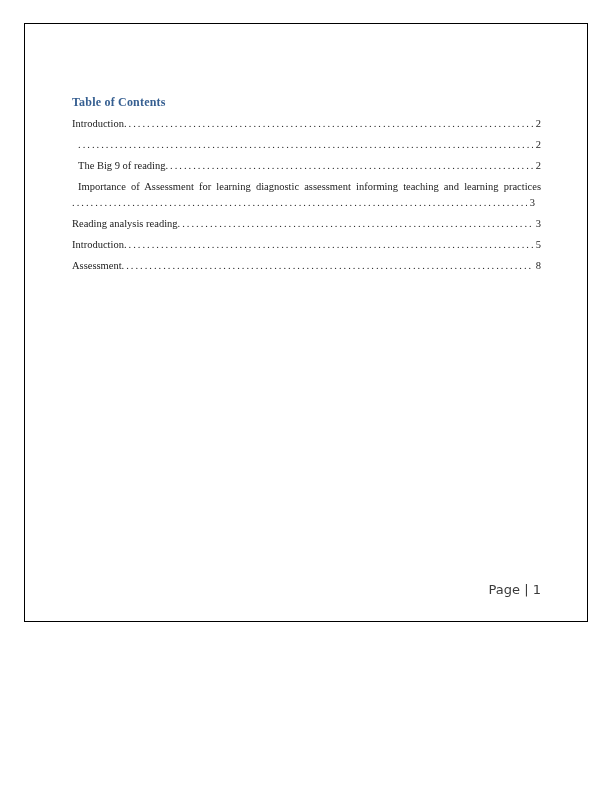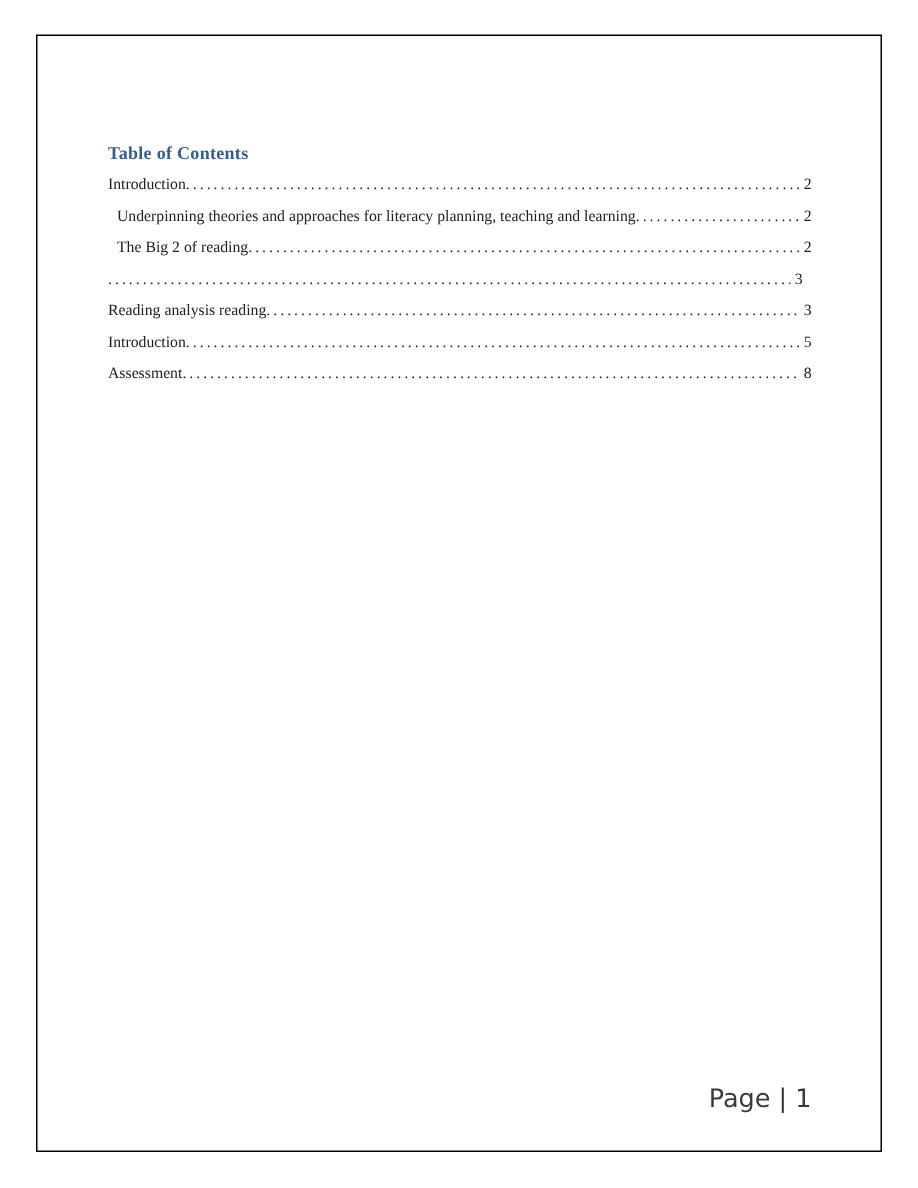--- a/index.html
+++ b/index.html
@@ -12,21 +12,21 @@
   * { margin: 0; padding: 0; box-sizing: border-box; }
   html, body {
     width: 612px; height: 792px;
     background: #ffffff;
     overflow: hidden;
     font-family: "Liberation Serif", "DejaVu Serif", serif;
   }
   .sheet {
     position: absolute;
     left: 24px; top: 23px;
-    width: 564px; height: 745px;
+    width: 564px; height: 599px;
     background: var(--page-bg);
     border: 1.5px solid var(--page-border);
   }
   .content {
     position: absolute;
     left: 47px; right: 46px; top: 71px;
   }
   .toc-title {
     font-family: "Liberation Serif", "DejaVu Serif", serif;
     font-size: 12px;
@@ -69,53 +69,53 @@
   }
   .toc-page {
     flex: 0 0 auto;
     padding-left: 3px;
   }
   .page-footer {
     position: absolute;
     right: 46px;
     bottom: 24px;
     font-family: "DejaVu Sans", "Liberation Sans", sans-serif;
-    font-size: 17px;
+    font-size: 13px;
     color: var(--footer-text);
   }
 </style>
 </head>
 <body>
 
 <div class="sheet">
   <div class="content">
     <div class="toc-title">Table of Contents</div>
     <div id="toc-list">
         <div class="toc-entry level1">
           <div class="toc-line">
             <span class="toc-label">Introduction</span>
             <span class="toc-leader">........................................................................................................................................................................................................</span>
             <span class="toc-page">2</span>
           </div>
         </div>
         <div class="toc-entry level2">
           <div class="toc-line">
-            <span class="toc-label">Underpinning theories and approaches for literacy planning, teaching and learning</span>
             <span class="toc-leader">........................................................................................................................................................................................................</span>
             <span class="toc-page">2</span>
           </div>
         </div>
         <div class="toc-entry level2">
           <div class="toc-line">
-            <span class="toc-label">The Big 2 of reading</span>
+            <span class="toc-label">The Big 9 of reading</span>
             <span class="toc-leader">........................................................................................................................................................................................................</span>
             <span class="toc-page">2</span>
           </div>
         </div>
         <div class="toc-entry level2">
+          <div class="toc-wrap-label">Importance of Assessment for learning diagnostic assessment informing teaching and learning practices</div>
           <div class="toc-line toc-line2">
             <span class="toc-leader">........................................................................................................................................................................................................</span>
             <span class="toc-page">3</span>
           </div>
         </div>
         <div class="toc-entry level1">
           <div class="toc-line">
             <span class="toc-label">Reading analysis reading</span>
             <span class="toc-leader">........................................................................................................................................................................................................</span>
             <span class="toc-page">3</span>

